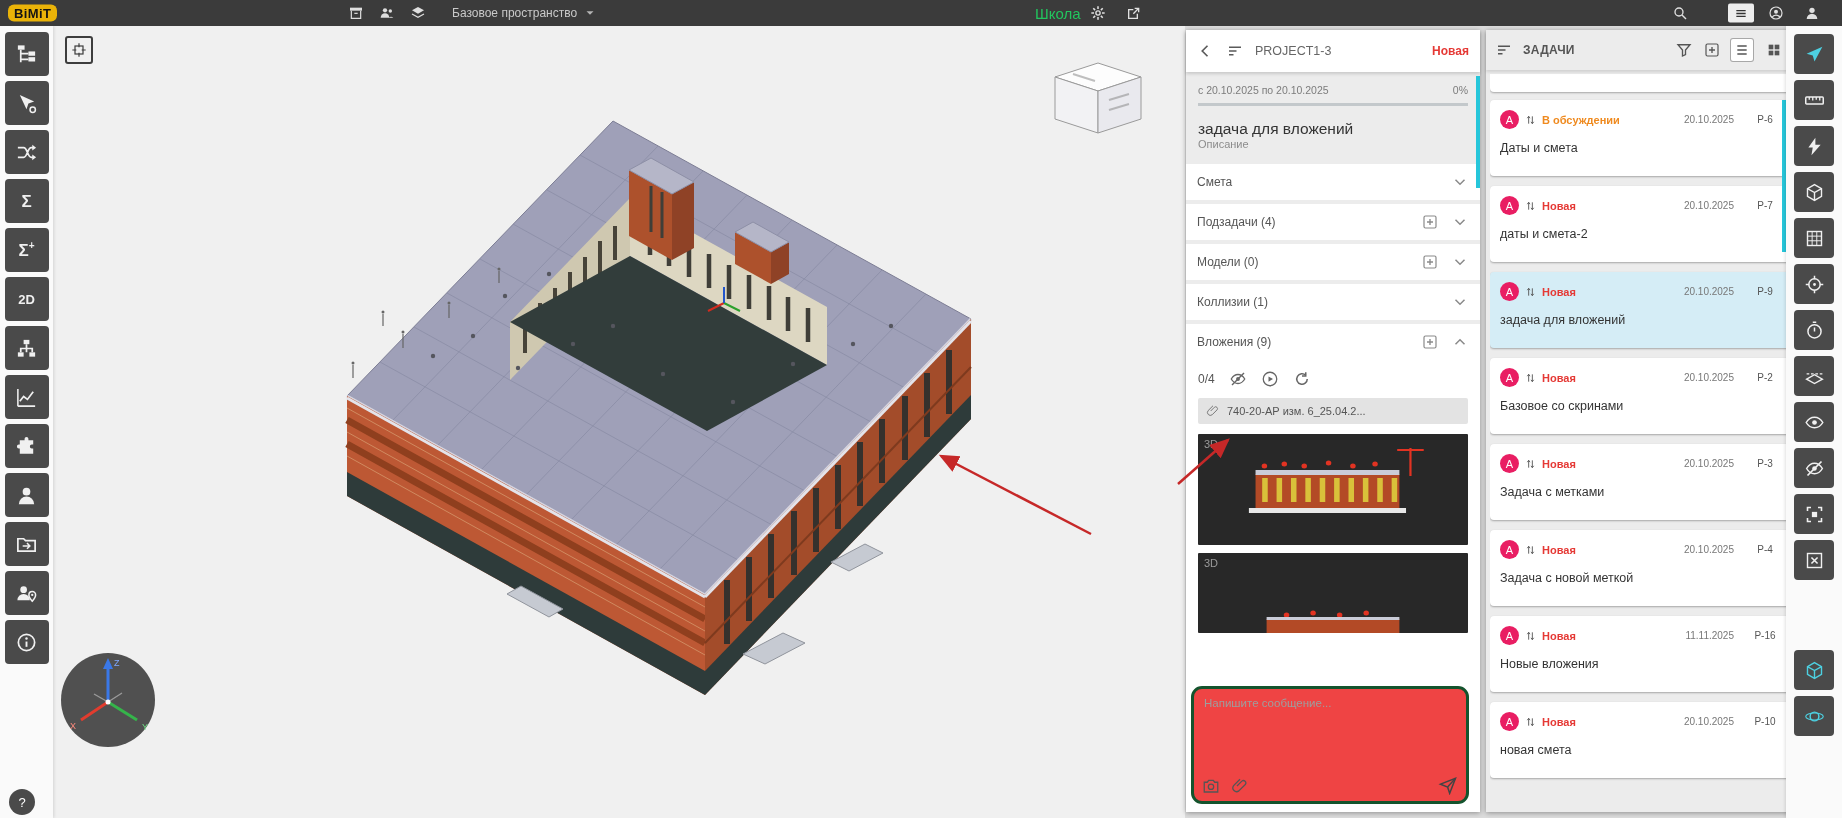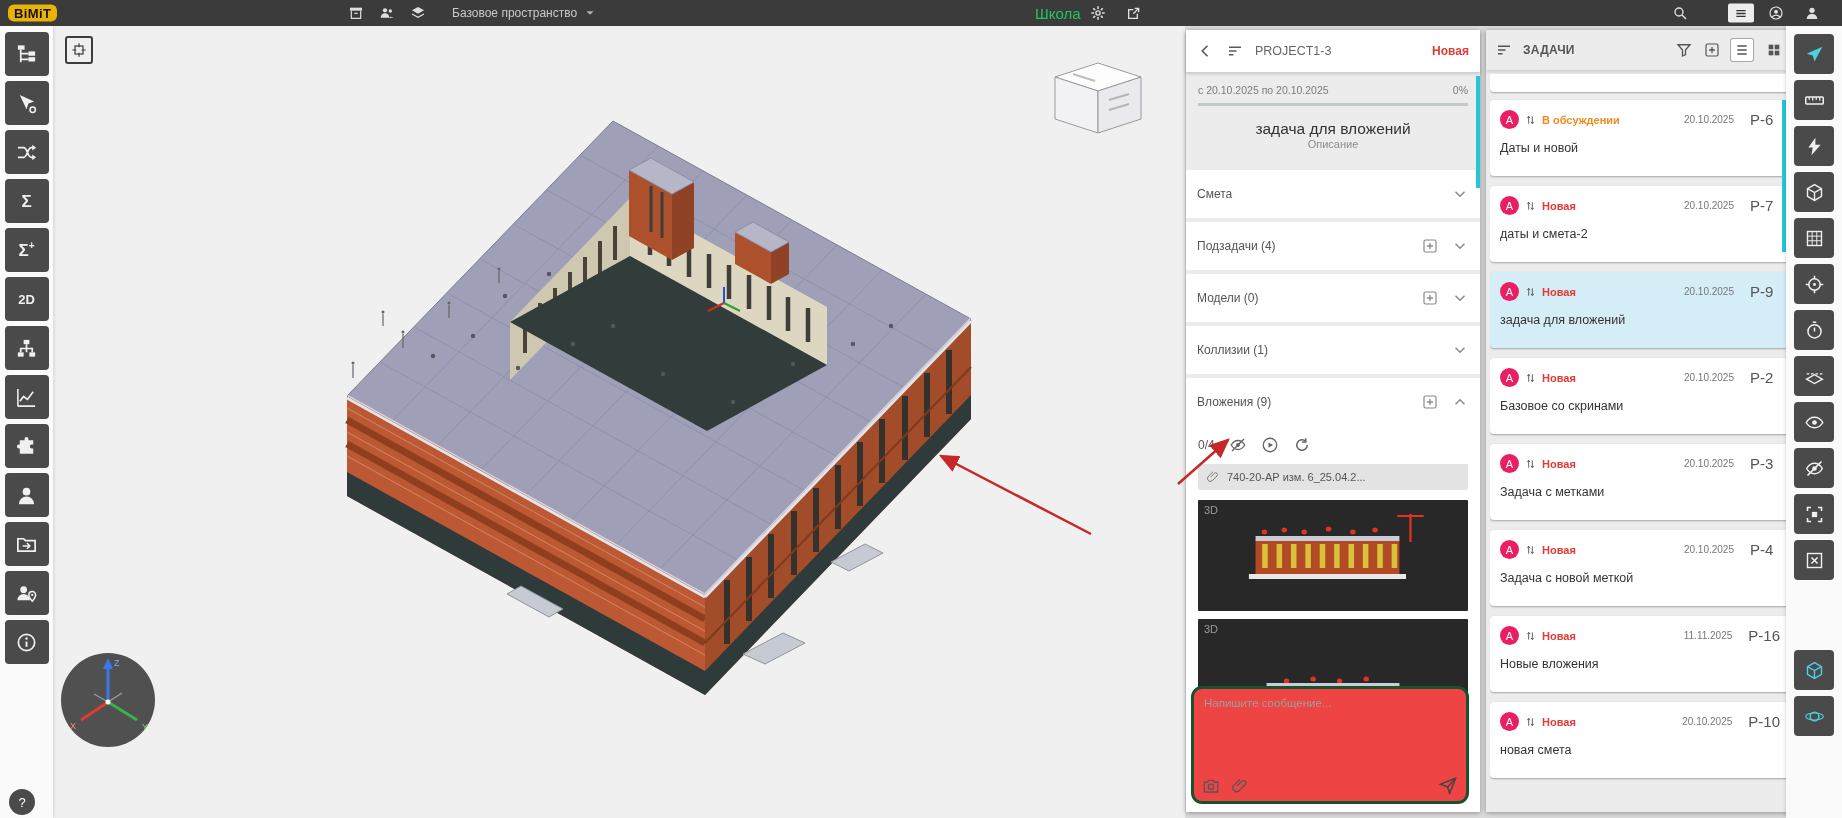--- a/index.html
+++ b/index.html
@@ -43,27 +43,27 @@
   .vp-focus{position:absolute;left:12px;top:10px;width:24px;height:24px;border:2px solid #3d3d3d;border-radius:3px;color:#3d3d3d;background:#f0f0f0;display:flex;align-items:center;justify-content:center;}
   .navcube{position:absolute;left:1000px;top:34px;width:90px;height:78px;}
   .gizmo{position:absolute;left:5px;top:624px;width:100px;height:100px;}
 
   
   .project-panel{position:absolute;left:1186px;top:30px;width:294px;bottom:6px;background:#ececec;box-shadow:0 1px 5px rgba(0,0,0,.35);z-index:25;display:flex;flex-direction:column;}
   .pp-header{height:42px;flex:none;background:#fff;display:flex;align-items:center;gap:11px;padding:0 11px;box-shadow:0 2px 3px rgba(0,0,0,.15);position:relative;z-index:3;color:#5a5a5a;}
   .pp-title{flex:1;font-size:12.5px;color:#666;}
   .pp-status{font-size:12px;font-weight:bold;}
   .pp-scrollbar{position:absolute;right:0;top:46px;width:4px;height:112px;background:#26c6da;z-index:4;}
-  .pp-meta{padding:12px 12px 20px;text-align:center;}
+  .pp-meta{padding:12px 12px 14px;}
   .pp-dates{display:flex;justify-content:space-between;font-size:10.5px;color:#7c7c7c;}
   .pp-progress{height:3px;background:#c3c8cb;margin-top:7px;position:relative;}
   .pp-progress i{position:absolute;left:0;top:0;bottom:0;width:0;background:#26a69a;}
   .pp-tasktitle{font-size:15.5px;color:#333;margin-top:14px;}
   .pp-desc{font-size:11px;color:#8c8c8c;margin-top:0;}
-  .sec-row{height:48px;margin-bottom:4px;background:#fff;display:flex;align-items:center;padding:0 11px;font-size:12px;color:#555;}
+  .sec-row{height:36px;margin-bottom:4px;background:#fff;display:flex;align-items:center;padding:0 11px;font-size:12px;color:#555;}
   .sec-row:last-child{margin-bottom:0;}
   .sec-label{flex:1;}
   .sec-ico{width:18px;height:18px;color:#8a8a8a;margin-left:12px;flex:none;}
   .attachments{flex:1;background:#fff;padding:4px 12px 0;position:relative;}
   .att-toolbar{height:30px;display:flex;align-items:center;gap:14px;font-size:12px;color:#555;}
   .att-toolbar .ic{color:#666;}
   .file-chip{margin-top:4px;height:26px;background:#e3e3e3;border-radius:2px;display:flex;align-items:center;gap:7px;padding:0 8px;font-size:11px;color:#555;}
   .file-chip .ic{color:#777;flex:none;}
   .thumb{margin-top:10px;background:#282828;position:relative;border-radius:1px;overflow:hidden;}
   .thumb.t1{height:111px;}
@@ -84,21 +84,21 @@
   .view-toggle.active{background:#fff;box-shadow:0 0 0 1px #a8a8a8;color:#444;}
   .tp-list{position:absolute;left:4px;right:4px;top:44px;bottom:4px;overflow:hidden;}
   .card-sliver{height:18px;background:#fff;border-radius:0 0 4px 4px;box-shadow:0 1px 2px rgba(0,0,0,.3);margin-bottom:8px;}
   .task-card{height:76px;background:#fff;border-radius:4px;box-shadow:0 1px 2px rgba(0,0,0,.3);margin-bottom:10px;padding:10px 10px 0;box-sizing:border-box;}
   .task-card.selected{background:#d5edf6;}
   .tc-top{display:flex;align-items:center;gap:6px;}
   .tc-avatar{width:19px;height:19px;border-radius:50%;color:#fff;font-size:11px;display:flex;align-items:center;justify-content:center;flex:none;}
   .tc-sort{width:11px;height:14px;color:#555;flex:none;}
   .tc-status{font-size:11px;font-weight:bold;}
   .tc-date{margin-left:auto;font-size:10px;color:#777;}
-  .tc-id{margin-left:10px;font-size:15px;color:#555;min-width:30px;text-align:left;}
+  .tc-id{margin-left:10px;font-size:10px;color:#555;min-width:30px;text-align:center;}
   .tc-title{margin-top:12px;font-size:12.5px;color:#333;white-space:nowrap;overflow:hidden;}
   .tasks-scrollbar{position:absolute;left:1782px;top:100px;width:4px;height:152px;background:#26c6da;z-index:28;}
 
   .annotations{position:absolute;inset:0;z-index:45;pointer-events:none;}
 </style>
 </head>
 <body>
 
 <div class="app">
 
@@ -638,21 +638,21 @@
             <span class="tc-avatar" style="background:#e91e63">A</span>
             <span class="tc-sort ic">
               <svg viewBox="0 0 24 24">
                 <path d="M8 4v16M8 4L5 8M8 4l3 4M16 20V4M16 20l-3-4M16 20l3-4" stroke="currentColor" stroke-width="2" fill="none"></path>
               </svg>
             </span>
             <span class="tc-status" style="color: rgb(239, 138, 31);">В обсуждении</span>
             <span class="tc-date">20.10.2025</span>
             <span class="tc-id">P-6</span>
           </div>
-          <div class="tc-title">Даты и новой</div>
+          <div class="tc-title">Даты и смета</div>
         </div>
 
         <div class="task-card">
           <div class="tc-top">
             <span class="tc-avatar" style="background:#e91e63">A</span>
             <span class="tc-sort ic">
               <svg viewBox="0 0 24 24">
                 <path d="M8 4v16M8 4L5 8M8 4l3 4M16 20V4M16 20l-3-4M16 20l3-4" stroke="currentColor" stroke-width="2" fill="none"></path>
               </svg>
             </span>

